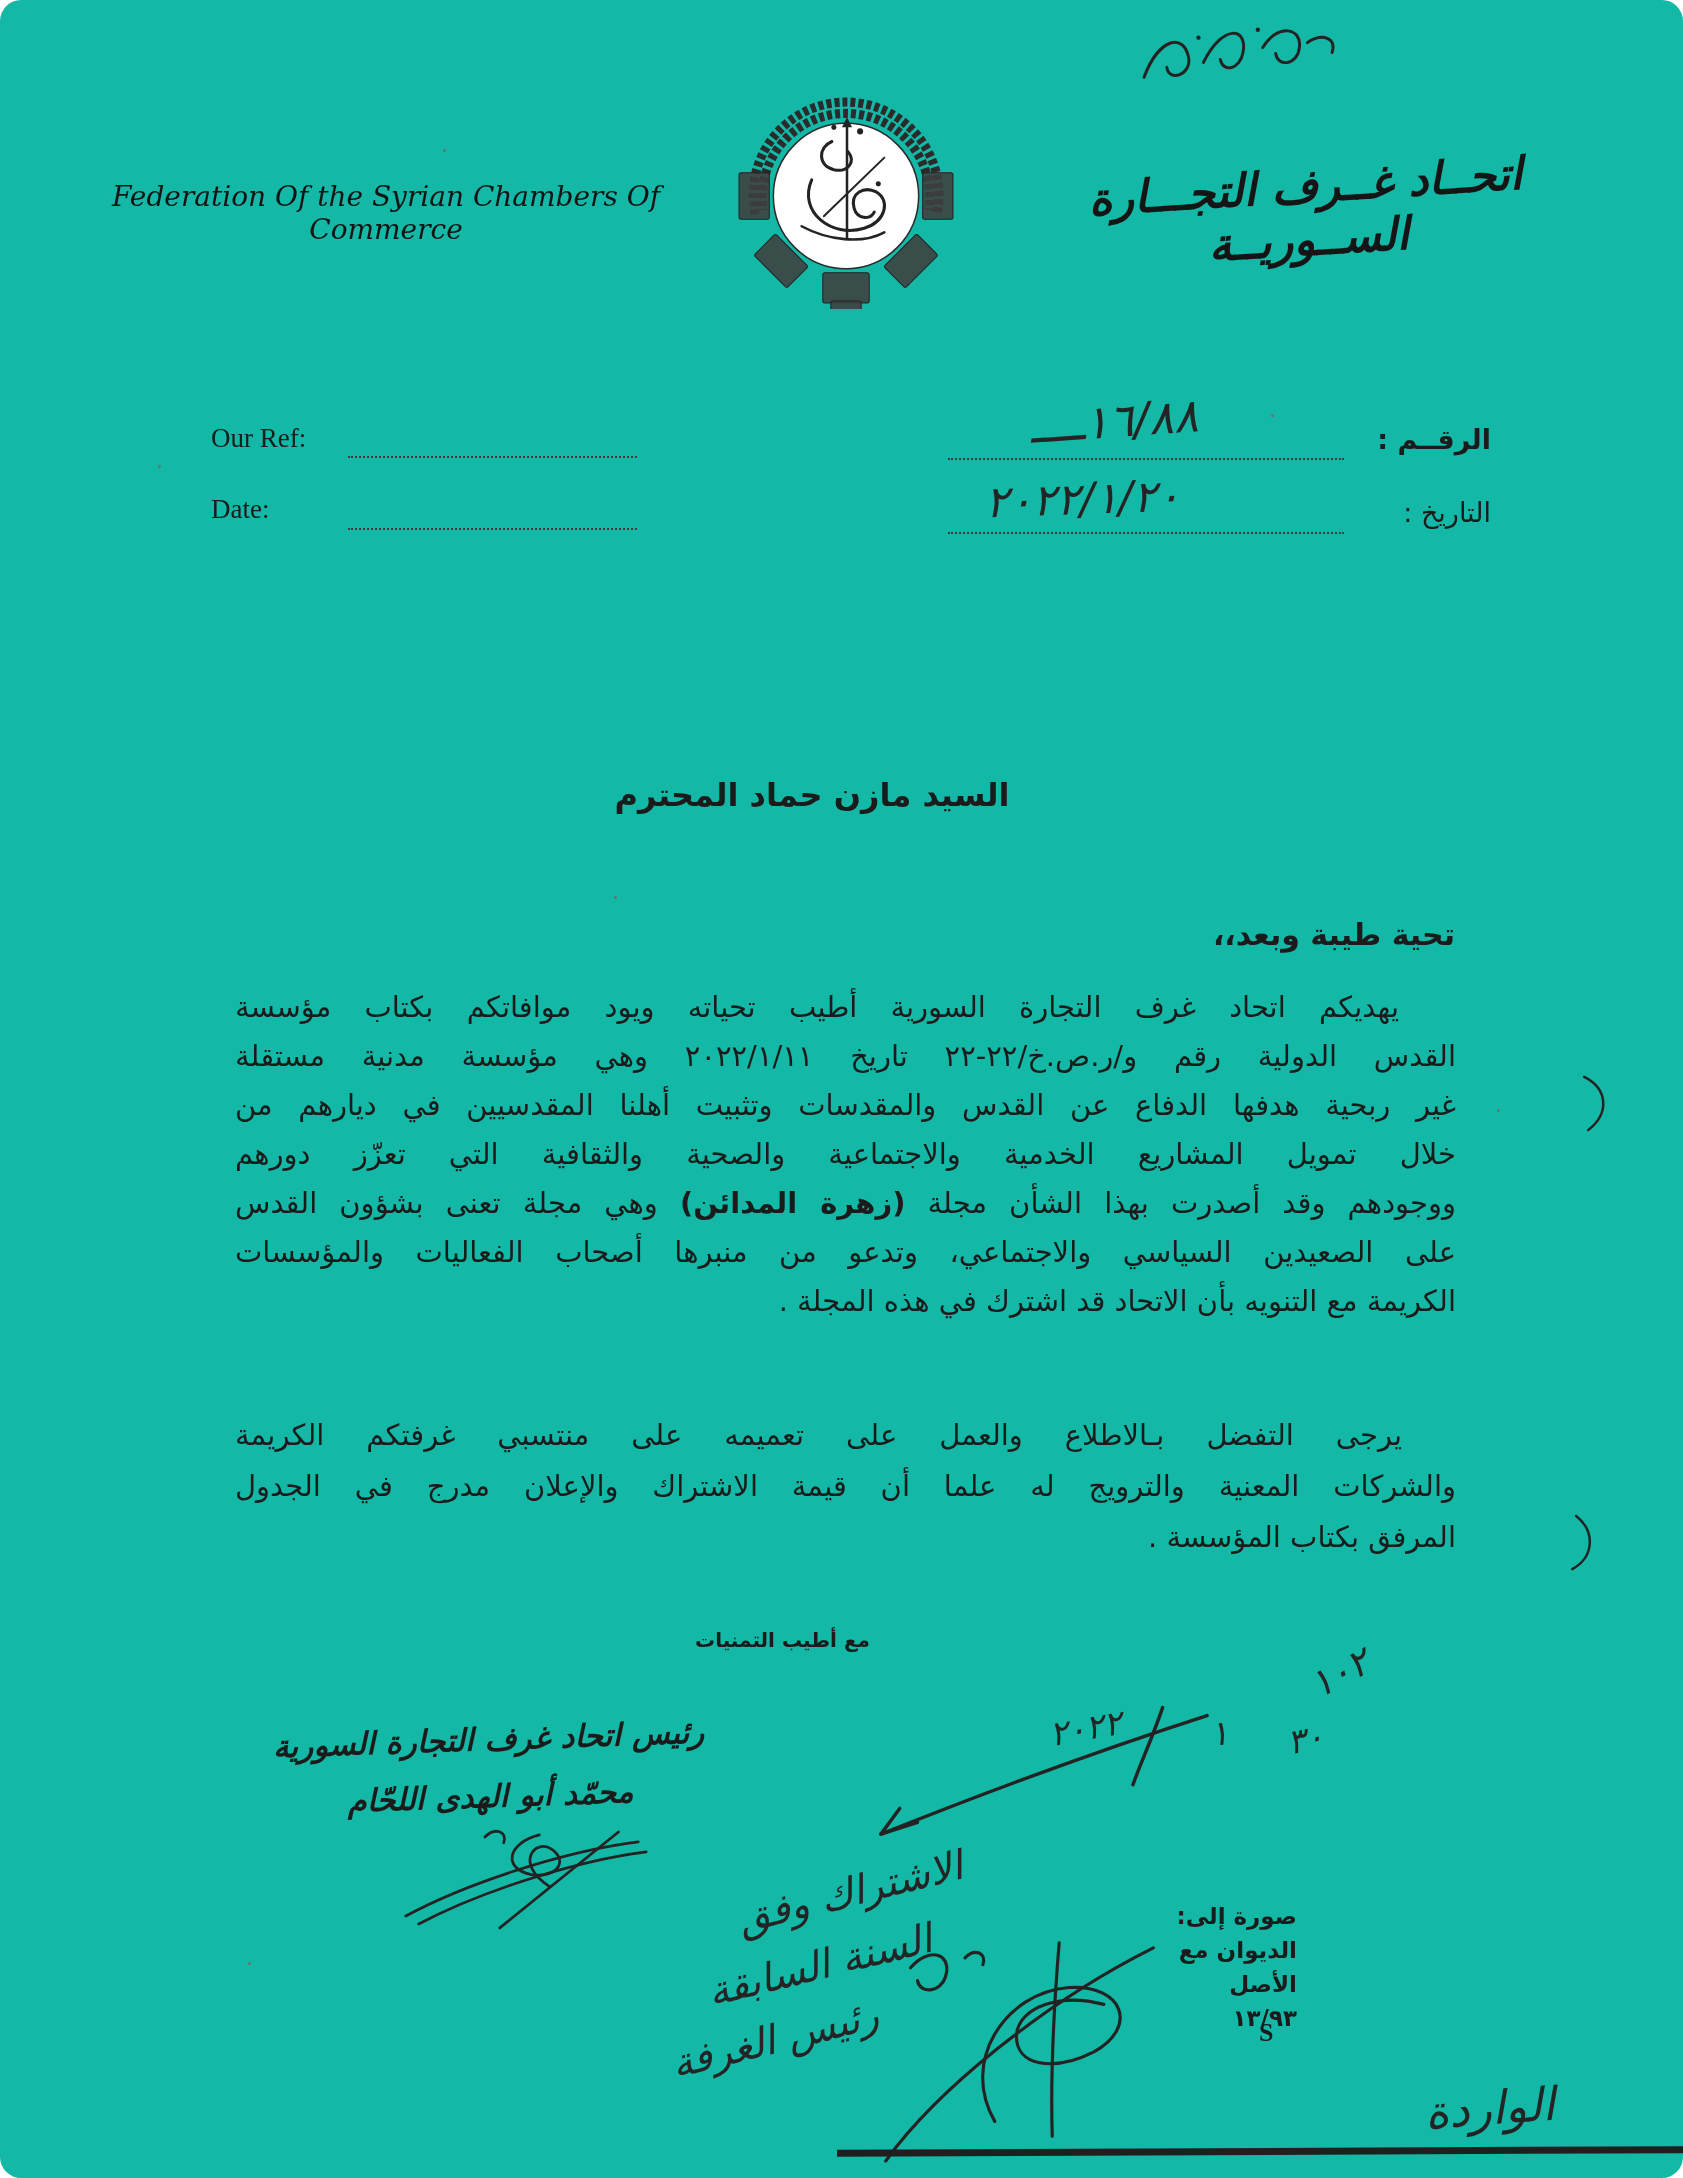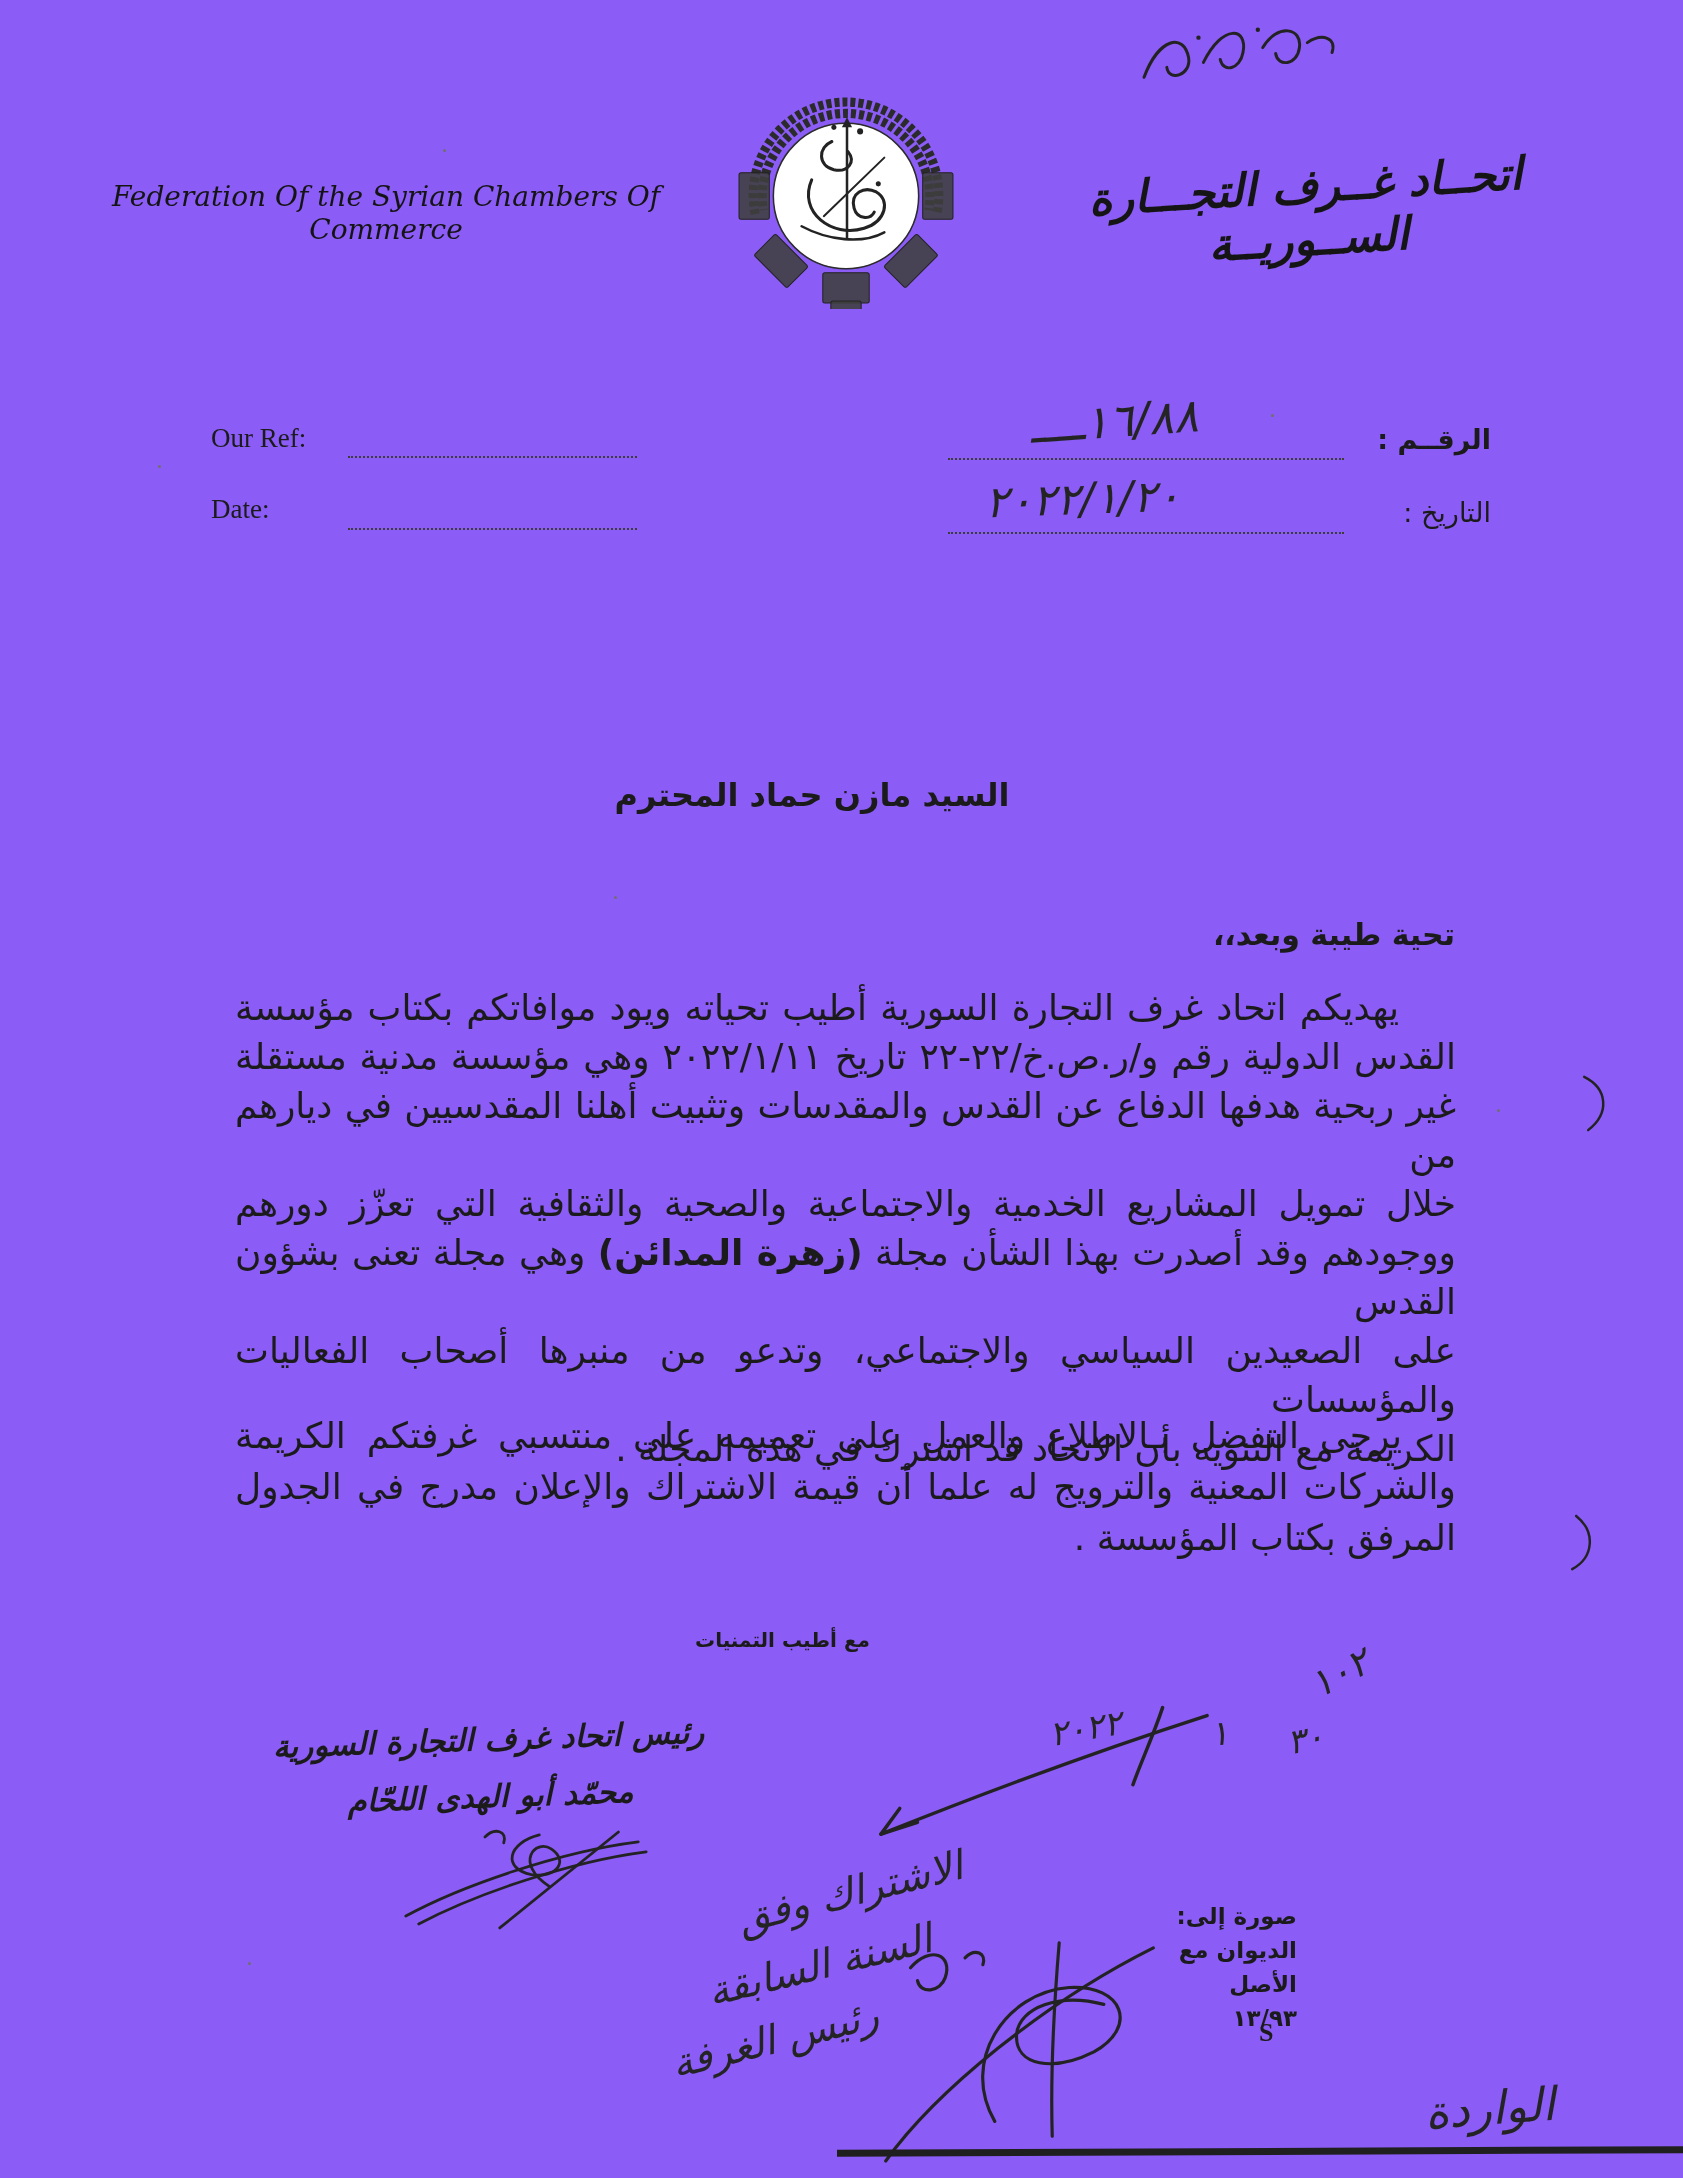--- a/index.html
+++ b/index.html
@@ -1,26 +1,26 @@
 <!DOCTYPE html>
 <html lang="ar"><head>
 <meta charset="utf-8">
 <style>
   html,body{margin:0;padding:0;background:#ffffff;}
-  #page{position:relative;width:1683px;height:2178px;background:#8b5cf6;overflow:hidden;
-        font-family:"DejaVu Sans",sans-serif;color:#1b1b1b;}
+  #page{position:relative;width:1683px;height:2178px;background:#14b8a6;overflow:hidden;
+        font-family:"DejaVu Sans",sans-serif;color:#1b1b1b;border-radius:21px;}
   .abs{position:absolute;}
   .ar{direction:rtl;unicode-bidi:plaintext;}
   .en-serif{font-family:"Liberation Serif",serif;}
   .script{font-family:"DejaVu Serif",serif;font-style:italic;}
   .dotline{border-bottom:2px dotted #3c3c3c;height:0;}
   .hand{font-style:italic;color:#242424;white-space:nowrap;}
   .bline{direction:rtl;text-align:justify;text-align-last:justify;}
   .bline.last{text-align-last:right;}
-  .para{font-size:36px;}
+  .para{font-size:29px;}
   .speck{position:absolute;width:3px;height:3px;background:#6f6f6f;border-radius:50%;}
   svg .ink{stroke:#232323;fill:none;stroke-linecap:round;stroke-linejoin:round;}
 </style>
 </head>
 <body>
 
 <div id="page">
 
   <svg class="abs" style="left:1129px;top:8px;" width="228" height="94" viewBox="0 0 230 95">
     <path class="ink" stroke-width="3" d="M15,70 C30,30 55,25 60,50 C63,68 40,75 38,60"></path>

